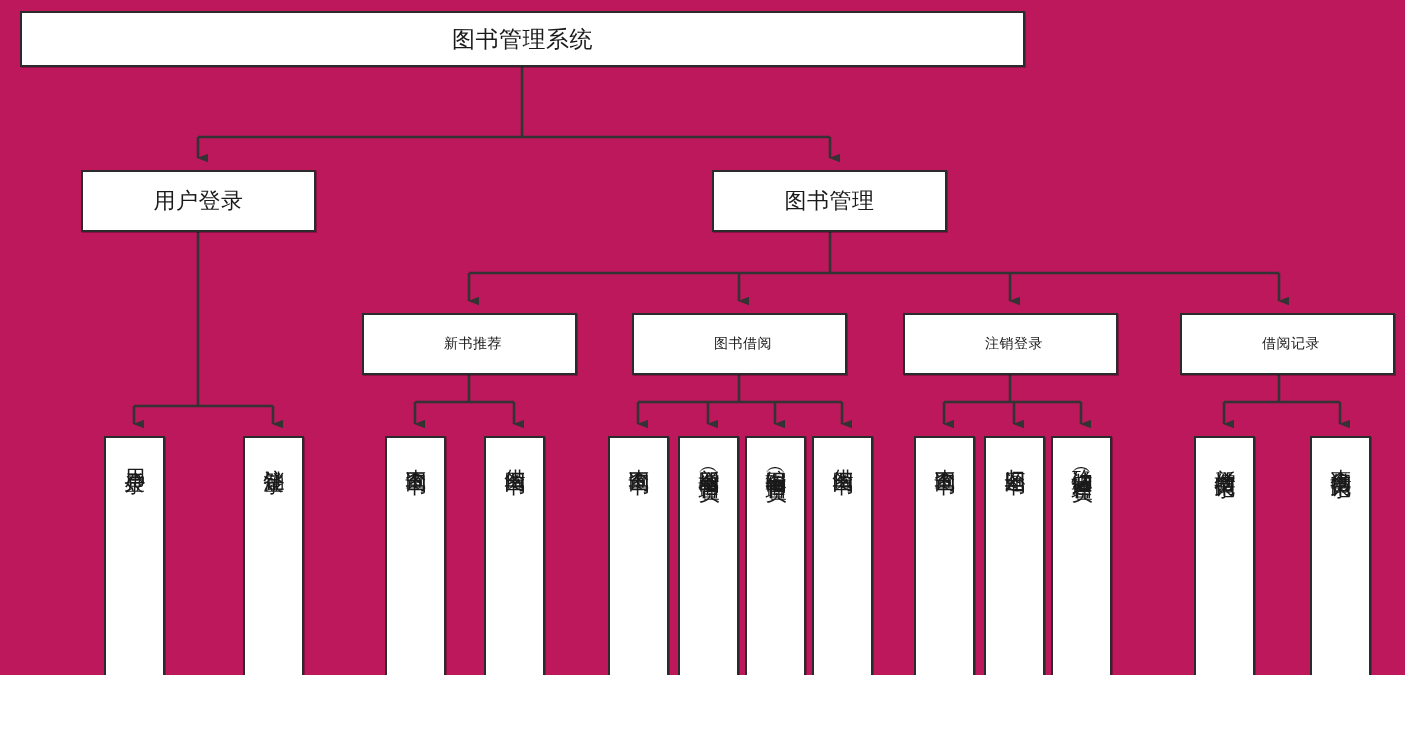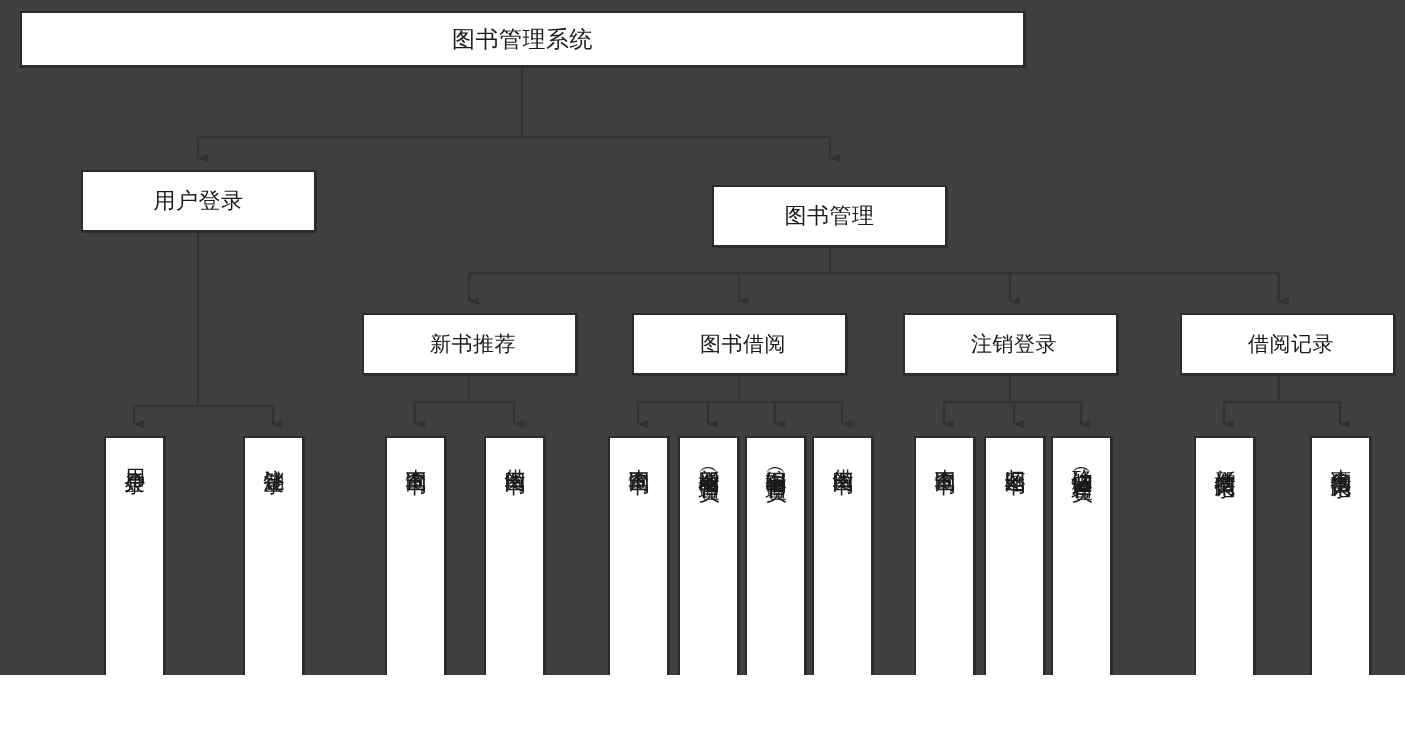--- a/index.html
+++ b/index.html
@@ -8,21 +8,21 @@
     padding: 0;
     background: #ffffff;
   }
   body {
     font-family: "DejaVu Sans", "Liberation Sans", sans-serif;
   }
   #diagram-root {
     position: relative;
     width: 1405px;
     height: 675px;
-    background: #404040;
+    background: #be185d;
     overflow: hidden;
   }
   #diagram-svg {
     position: absolute;
     left: 0;
     top: 0;
     width: 1405px;
     height: 747px;
   }
   .node {
@@ -36,21 +36,21 @@
     color: #1a1a1a;
     box-shadow: 1px 1px 0 rgba(0,0,0,0.28);
   }
   .node.root-node {
     font-size: 23px;
   }
   .node.level2-node {
     font-size: 22px;
   }
   .node.level3-node {
-    font-size: 21px;
+    font-size: 14px;
     padding-left: 7px;
   }
   .node-label {
     line-height: 1.25;
     white-space: nowrap;
     letter-spacing: 0.5px;
   }
   .node.leaf-node {
     font-size: 21px;
     padding-top: 14px;
@@ -131,21 +131,21 @@
     </g>
   </svg>
 
   <div class="node root-node" style="left:20px; top:11px; width:1005px; height:56px;">
     <span class="node-label">图书管理系统</span>
   </div>
 
   <div class="node level2-node" style="left:81px; top:170px; width:235px; height:62px;">
     <span class="node-label">用户登录</span>
   </div>
-  <div class="node level2-node" style="left:712px; top:170px; width:235px; height:62px;margin-top:15px;">
+  <div class="node level2-node" style="left:712px; top:170px; width:235px; height:62px;">
     <span class="node-label">图书管理</span>
   </div>
 
   <div class="node level3-node" style="left:362px; top:313px; width:215px; height:62px;">
     <span class="node-label">新书推荐</span>
   </div>
   <div class="node level3-node" style="left:632px; top:313px; width:215px; height:62px;font-family:Liberation Serif, serif;">
     <span class="node-label">图书借阅</span>
   </div>
   <div class="node level3-node" style="left:903px; top:313px; width:215px; height:62px;">

